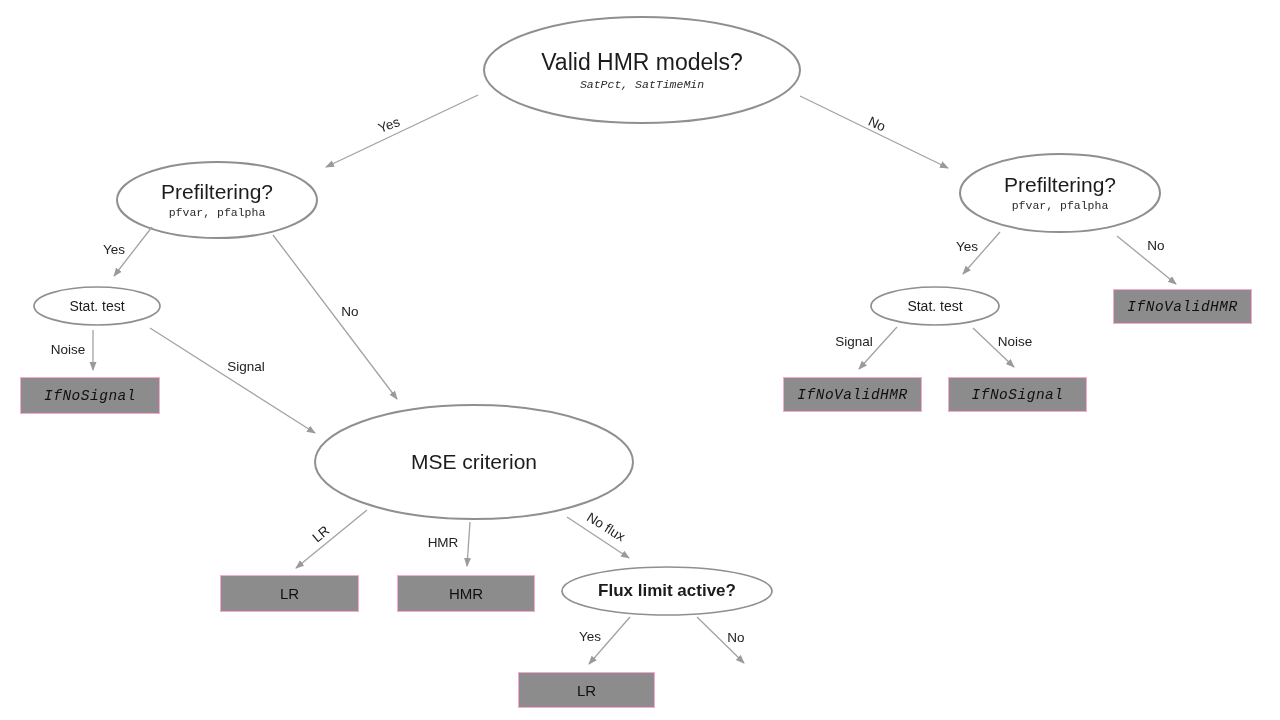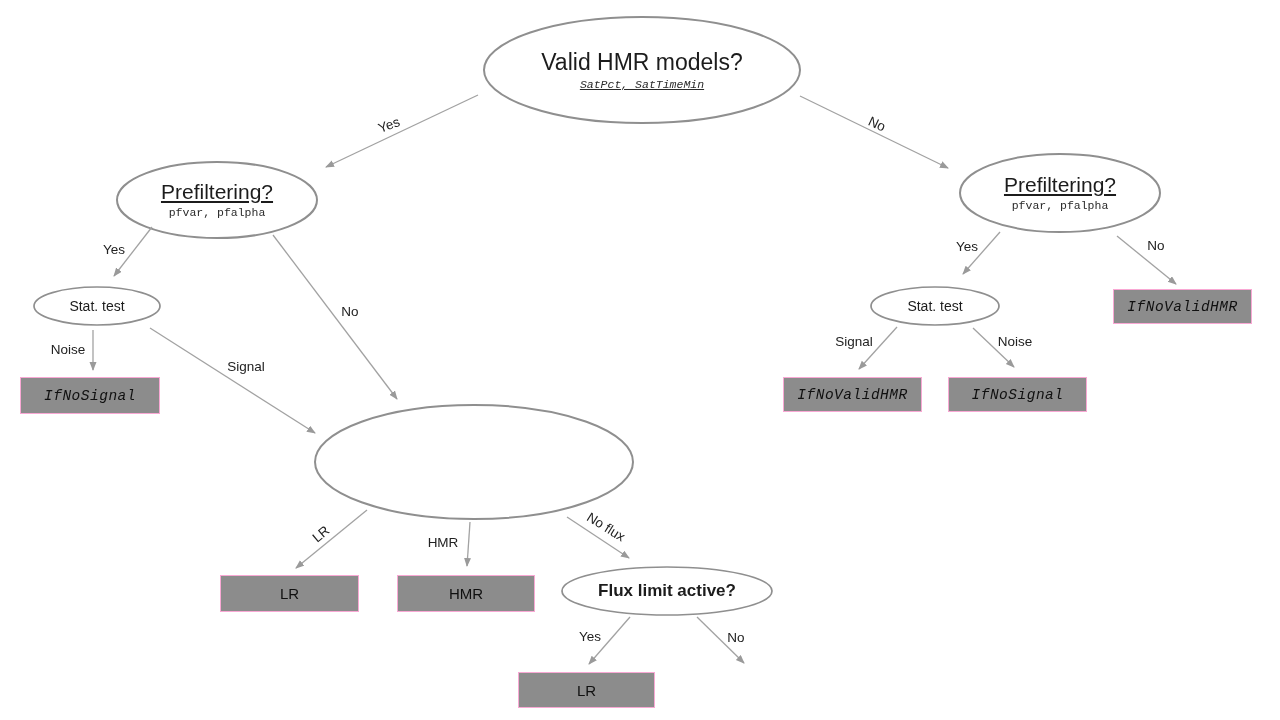--- a/index.html
+++ b/index.html
@@ -7,29 +7,29 @@
     position:relative;width:1280px;height:720px;background:#ffffff;
     font-family:"Liberation Sans",sans-serif;color:#1c1c1c;overflow:hidden;border-radius:24px;
   }
   svg.layer{position:absolute;left:0;top:0;}
   .node{
     position:absolute;display:flex;flex-direction:column;align-items:center;
     justify-content:center;text-align:center;line-height:1.15;
   }
   .node-title{color:#1c1c1c;white-space:nowrap;}
   .t-xl{font-size:23px;}
-  .t-lg{font-size:21px;text-decoration:underline;}
+  .t-lg{font-size:21px;}
   .t-mse{font-size:21px;}
   .t-md{font-size:17px;font-weight:bold;}
   .t-sm{font-size:14px;}
   .node-sub{
     font-family:"Liberation Mono","DejaVu Sans Mono",monospace;
     font-size:11.5px;color:#2a2a2a;margin-top:2px;white-space:nowrap;
   }
-  .sub-italic{font-style:italic;text-decoration:underline;}
+  .sub-italic{font-style:italic;}
   .box{
     position:absolute;display:flex;align-items:center;justify-content:center;
     background:#8c8c8c;border:1px solid #f9a8d4;color:#101010;
     font-size:15px;white-space:nowrap;box-sizing:border-box;
   }
   .box.mono{
     font-family:"Liberation Mono","DejaVu Sans Mono",monospace;
     font-style:italic;font-size:14.5px;letter-spacing:0.5px;
   }
   .elabel{
@@ -92,20 +92,23 @@
   </div>
 
   <div class="node" style="left:34px;top:287px;width:126px;height:38px">
     <div class="node-title t-sm">Stat. test</div>
   </div>
 
   <div class="node" style="left:871px;top:287px;width:128px;height:38px">
     <div class="node-title t-sm">Stat. test</div>
   </div>
 
+  <div class="node" style="left:315px;top:405px;width:318px;height:114px">
+    <div class="node-title t-mse">MSE criterion</div>
+  </div>
 
   <div class="node" style="left:562px;top:567px;width:210px;height:48px">
     <div class="node-title t-md">Flux limit active?</div>
   </div>
 
   <div class="box mono" style="left:20px;top:377px;width:140px;height:37px">IfNoSignal</div>
   <div class="box" style="left:220px;top:575px;width:139px;height:37px">LR</div>
   <div class="box" style="left:397px;top:575px;width:138px;height:37px">HMR</div>
   <div class="box" style="left:518px;top:672px;width:137px;height:36px">LR</div>
   <div class="box mono" style="left:1113px;top:289px;width:139px;height:35px">IfNoValidHMR</div>

